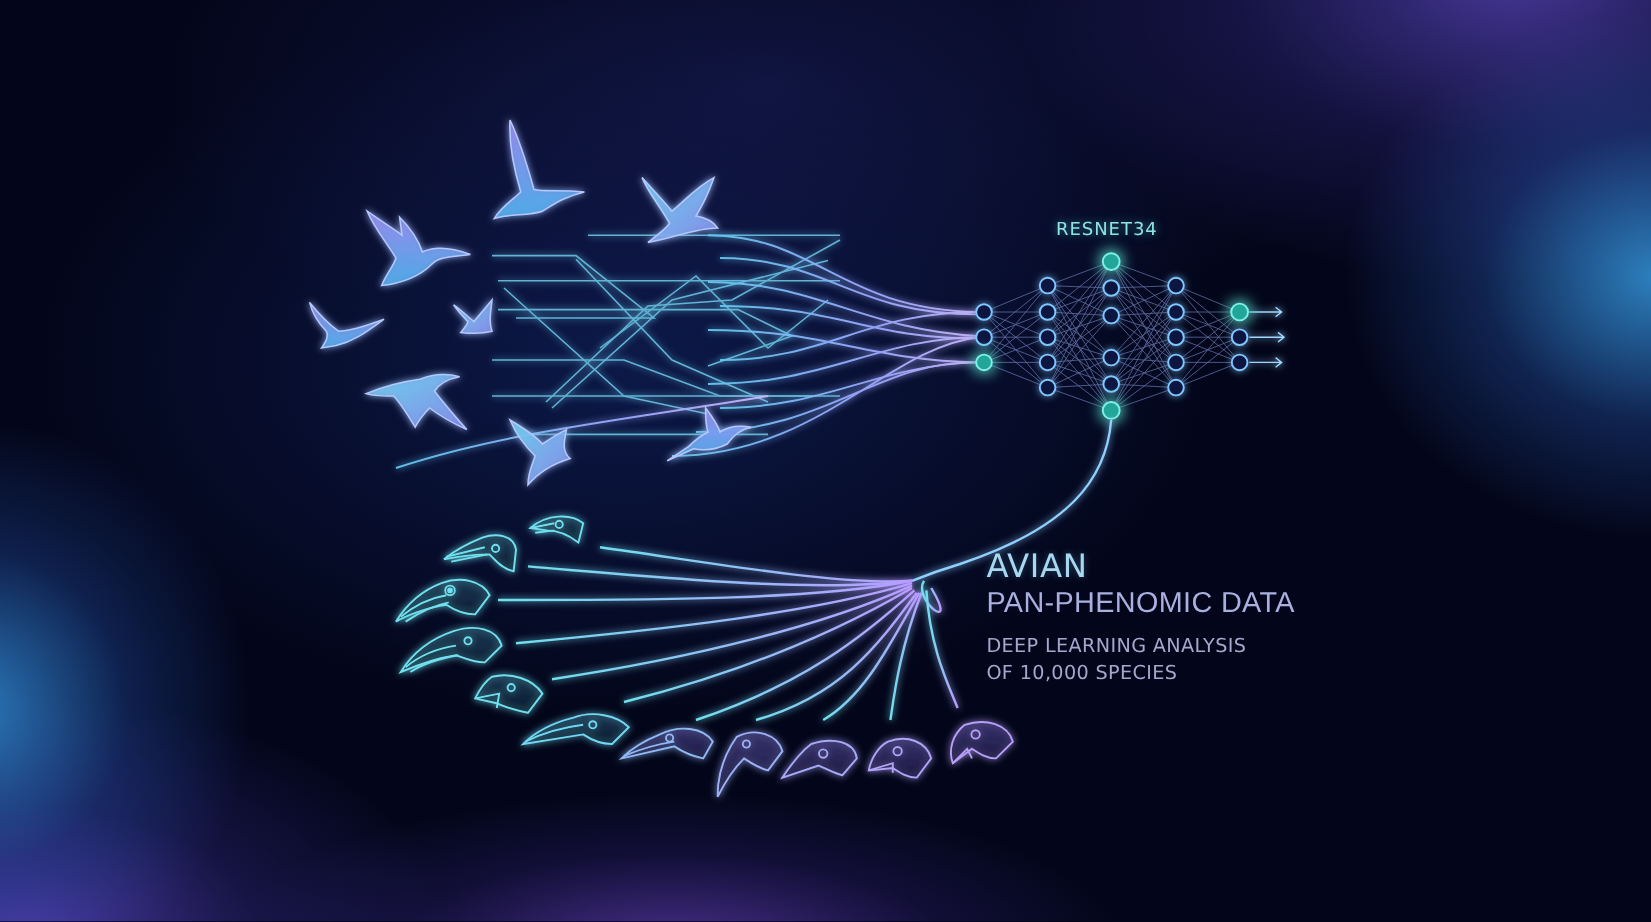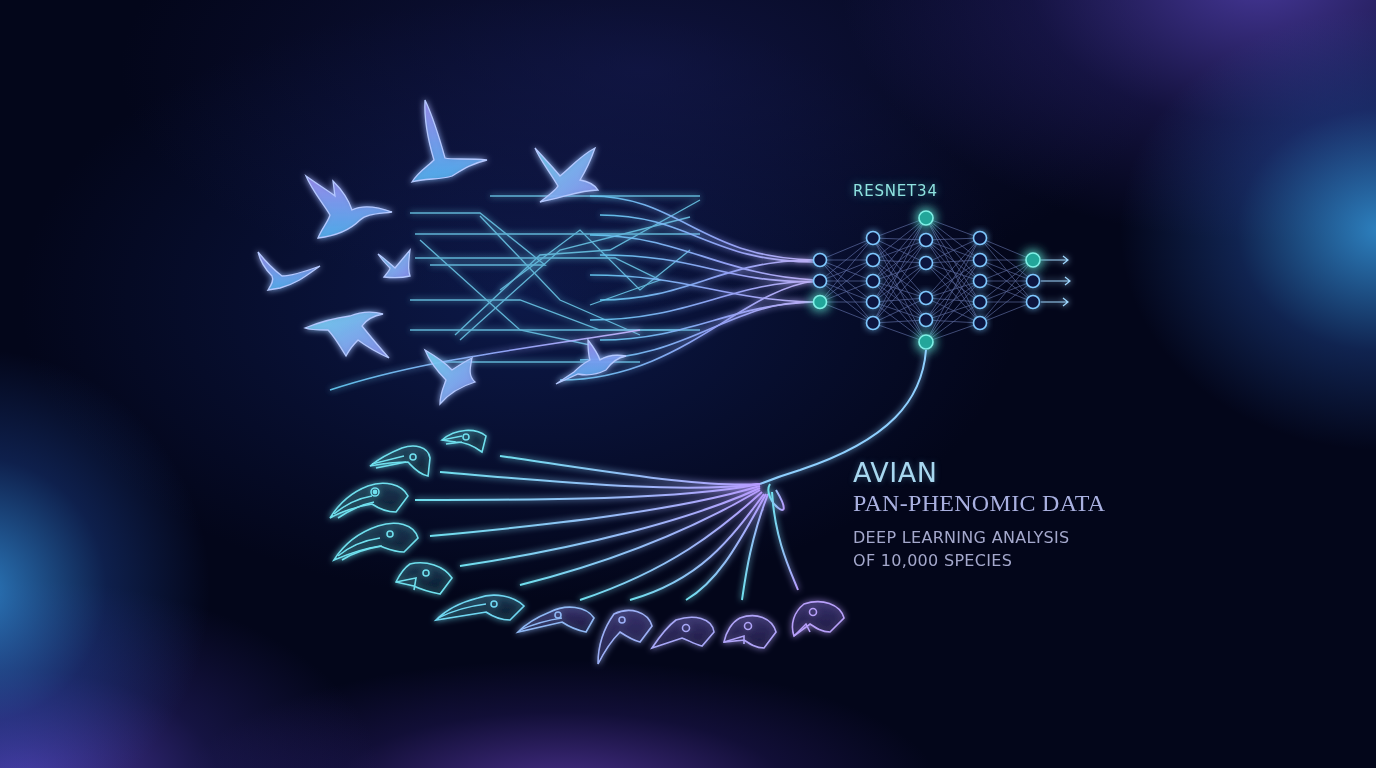--- a/index.html
+++ b/index.html
@@ -15,35 +15,35 @@
         radial-gradient(ellipse 420px 260px at 1260px -20px, rgba(90,70,190,0.75), rgba(50,40,130,0.35) 55%, rgba(0,0,0,0) 100%),
         radial-gradient(ellipse 230px 240px at -20px 590px, rgba(50,140,215,0.85), rgba(35,80,170,0.35) 55%, rgba(0,0,0,0) 100%),
         radial-gradient(ellipse 360px 200px at 20px 780px, rgba(95,70,200,0.8), rgba(55,45,140,0.35) 55%, rgba(0,0,0,0) 100%),
         radial-gradient(ellipse 380px 130px at 560px 790px, rgba(110,70,200,0.65), rgba(60,40,140,0.25) 60%, rgba(0,0,0,0) 100%),
         radial-gradient(ellipse 520px 240px at 640px 70px, rgba(25,30,90,0.55), rgba(0,0,0,0) 100%),
         radial-gradient(ellipse 500px 300px at 520px 300px, rgba(20,40,110,0.55), rgba(0,0,0,0) 100%),
         #03061a;
     }
     svg.art { position: absolute; left: 0; top: 0; }
     .model-label {
-      position: absolute; left: 853px; top: 182px;
+      position: absolute; left: 880px; top: 182px;
       color: #8fe3e0; font-size: 15px; letter-spacing: 0.8px;
       font-family: "DejaVu Sans", sans-serif;
       text-shadow: 0 0 8px rgba(80,220,220,0.6);
     }
-    .title-block { position: absolute; left: 853px; top: 456px; }
+    .title-block { position: absolute; left: 822px; top: 456px; }
     .title-line {
       color: #a8d8f0; font-size: 27px; line-height: 34px; letter-spacing: 0.5px;
       font-family: "DejaVu Sans", sans-serif;
       text-shadow: 0 0 6px rgba(120,200,240,0.35);
       white-space: nowrap;
     }
     .subtitle-line {
       color: #a9b0e0; font-size: 24px; line-height: 30px; letter-spacing: 0.3px;
-      font-family: Liberation Serif, serif;
+      font-family: Liberation Sans, sans-serif;
       white-space: nowrap; margin-top: -2px;
     }
     .desc-line {
       color: #a4a8cc; font-size: 16px; line-height: 23px; letter-spacing: 0.3px;
       font-family: "DejaVu Sans", sans-serif;
       white-space: nowrap;
     }
     .desc-line.first { margin-top: 8px; }
   </style>
 </head>

